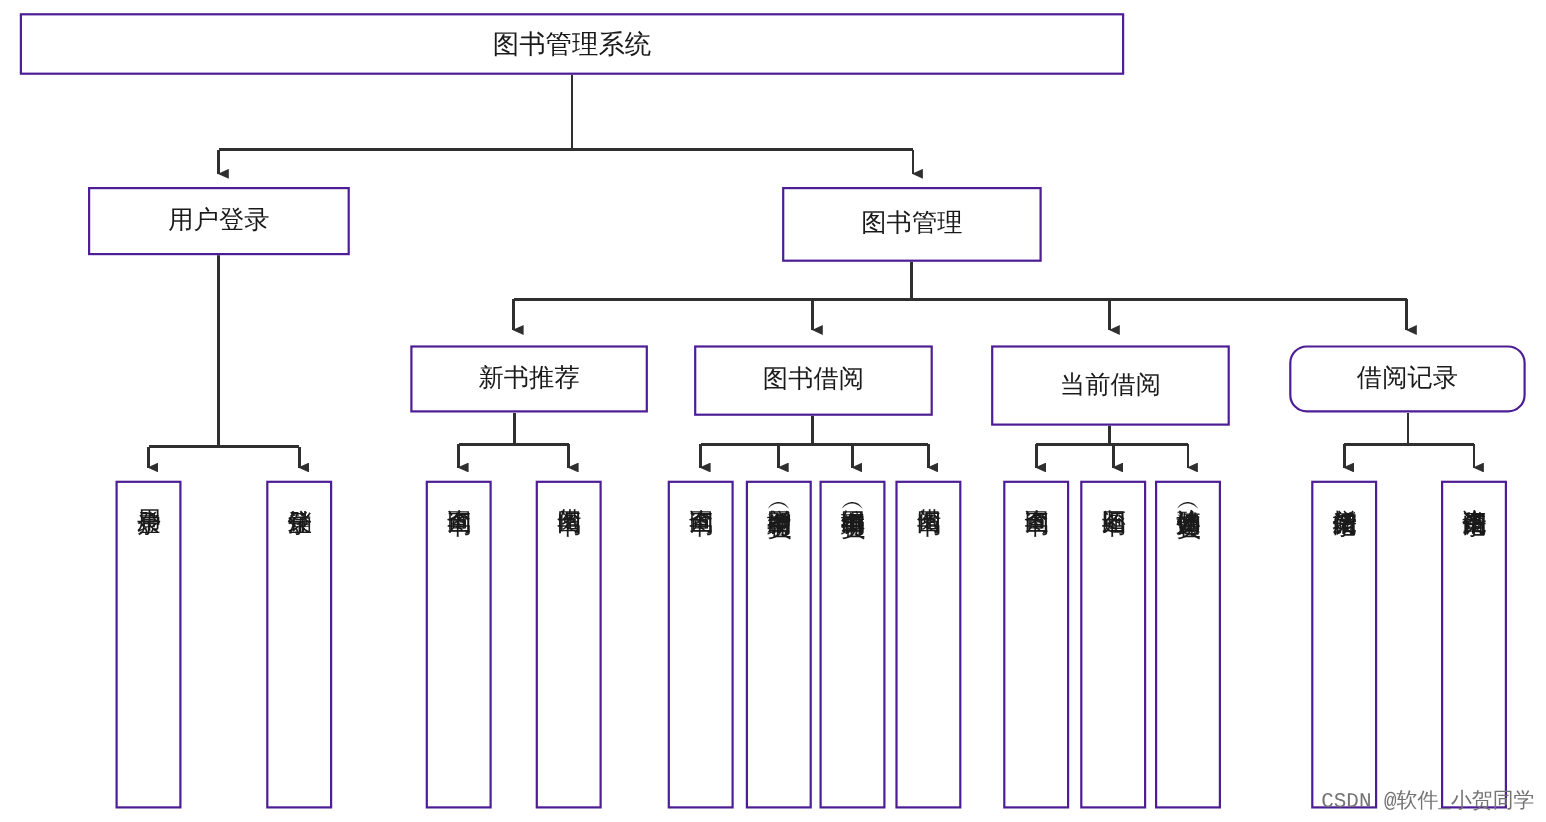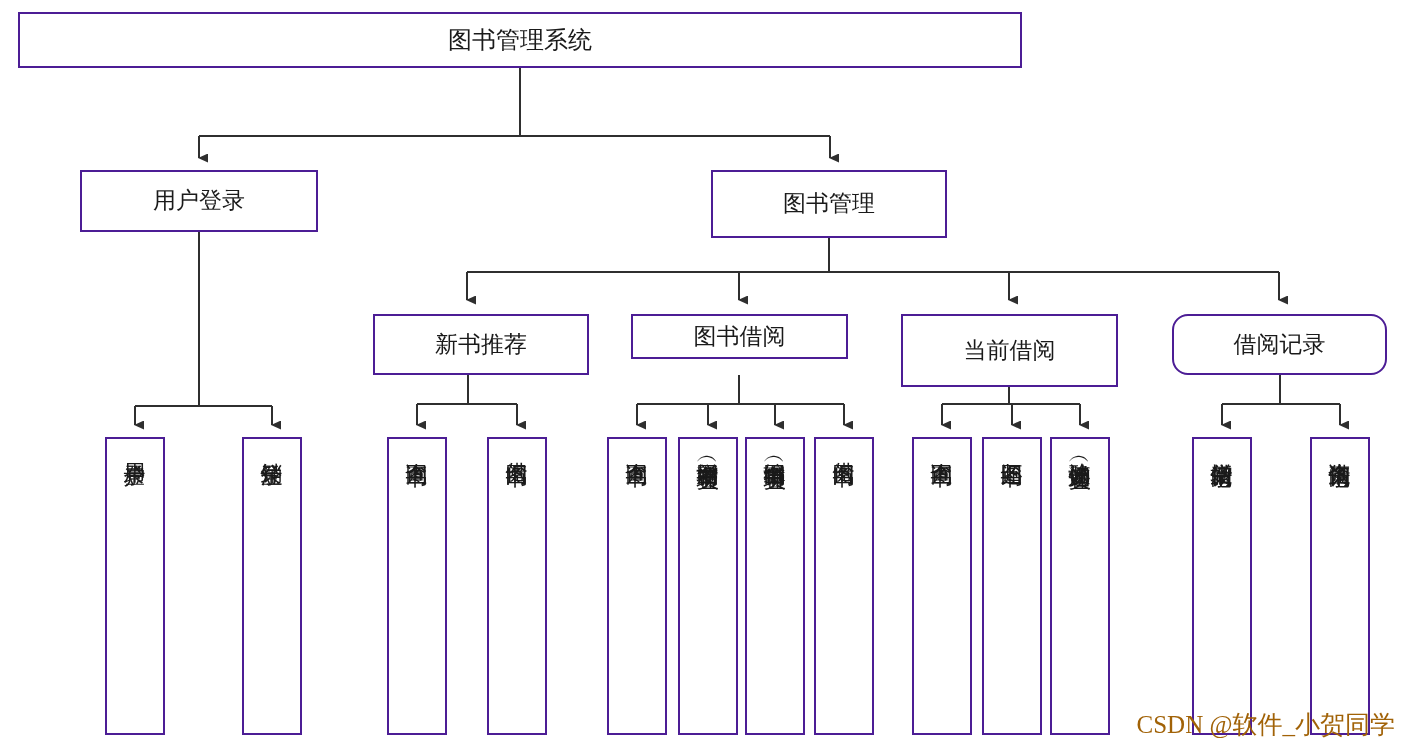--- a/index.html
+++ b/index.html
@@ -59,24 +59,24 @@
     text-orientation: upright;
     font-size: 22px;
     line-height: 1.05;
     letter-spacing: 1px;
     white-space: nowrap;
   }
   .watermark {
     position: absolute;
     right: 10px;
     bottom: 6px;
-    font-size: 25px;
-    color: #a16207;
+    font-size: 19px;
+    color: #737373;
     white-space: nowrap;
-    font-family: Liberation Serif, serif;
+    font-family: Liberation Mono, monospace;
   }
 </style>
 </head>
 <body>
 
 <div id="diagram-root">
 
   <svg id="edge-layer" viewBox="0 0 1405 747" xmlns="http://www.w3.org/2000/svg">
     <defs>
       <marker id="arrowhead" markerWidth="9" markerHeight="10" refX="4.5" refY="9" orient="auto" markerUnits="userSpaceOnUse">
@@ -134,21 +134,21 @@
   <div class="node horiz" style="left:80px; top:170px; width:238px; height:62px;">
     <span class="node-label">用户登录</span>
   </div>
   <div class="node horiz" style="left:711px; top:170px; width:236px; height:68px;">
     <span class="node-label">图书管理</span>
   </div>
 
   <div class="node horiz" style="left:361px; top:314px; width:216px; height:61px;margin-left:12px;">
     <span class="node-label">新书推荐</span>
   </div>
-  <div class="node horiz" style="left:631px; top:314px; width:217px; height:45px;">
+  <div class="node horiz" style="left:631px; top:314px; width:217px; height:64px;">
     <span class="node-label">图书借阅</span>
   </div>
   <div class="node horiz" style="left:901px; top:314px; width:217px; height:73px;">
     <span class="node-label">当前借阅</span>
   </div>
   <div class="node horiz" style="left:1172px; top:314px; width:215px; height:61px;border-radius:16px;">
     <span class="node-label">借阅记录</span>
   </div>
 
   <div class="node vert" style="left:105px; top:437px; width:60px; height:298px;">

